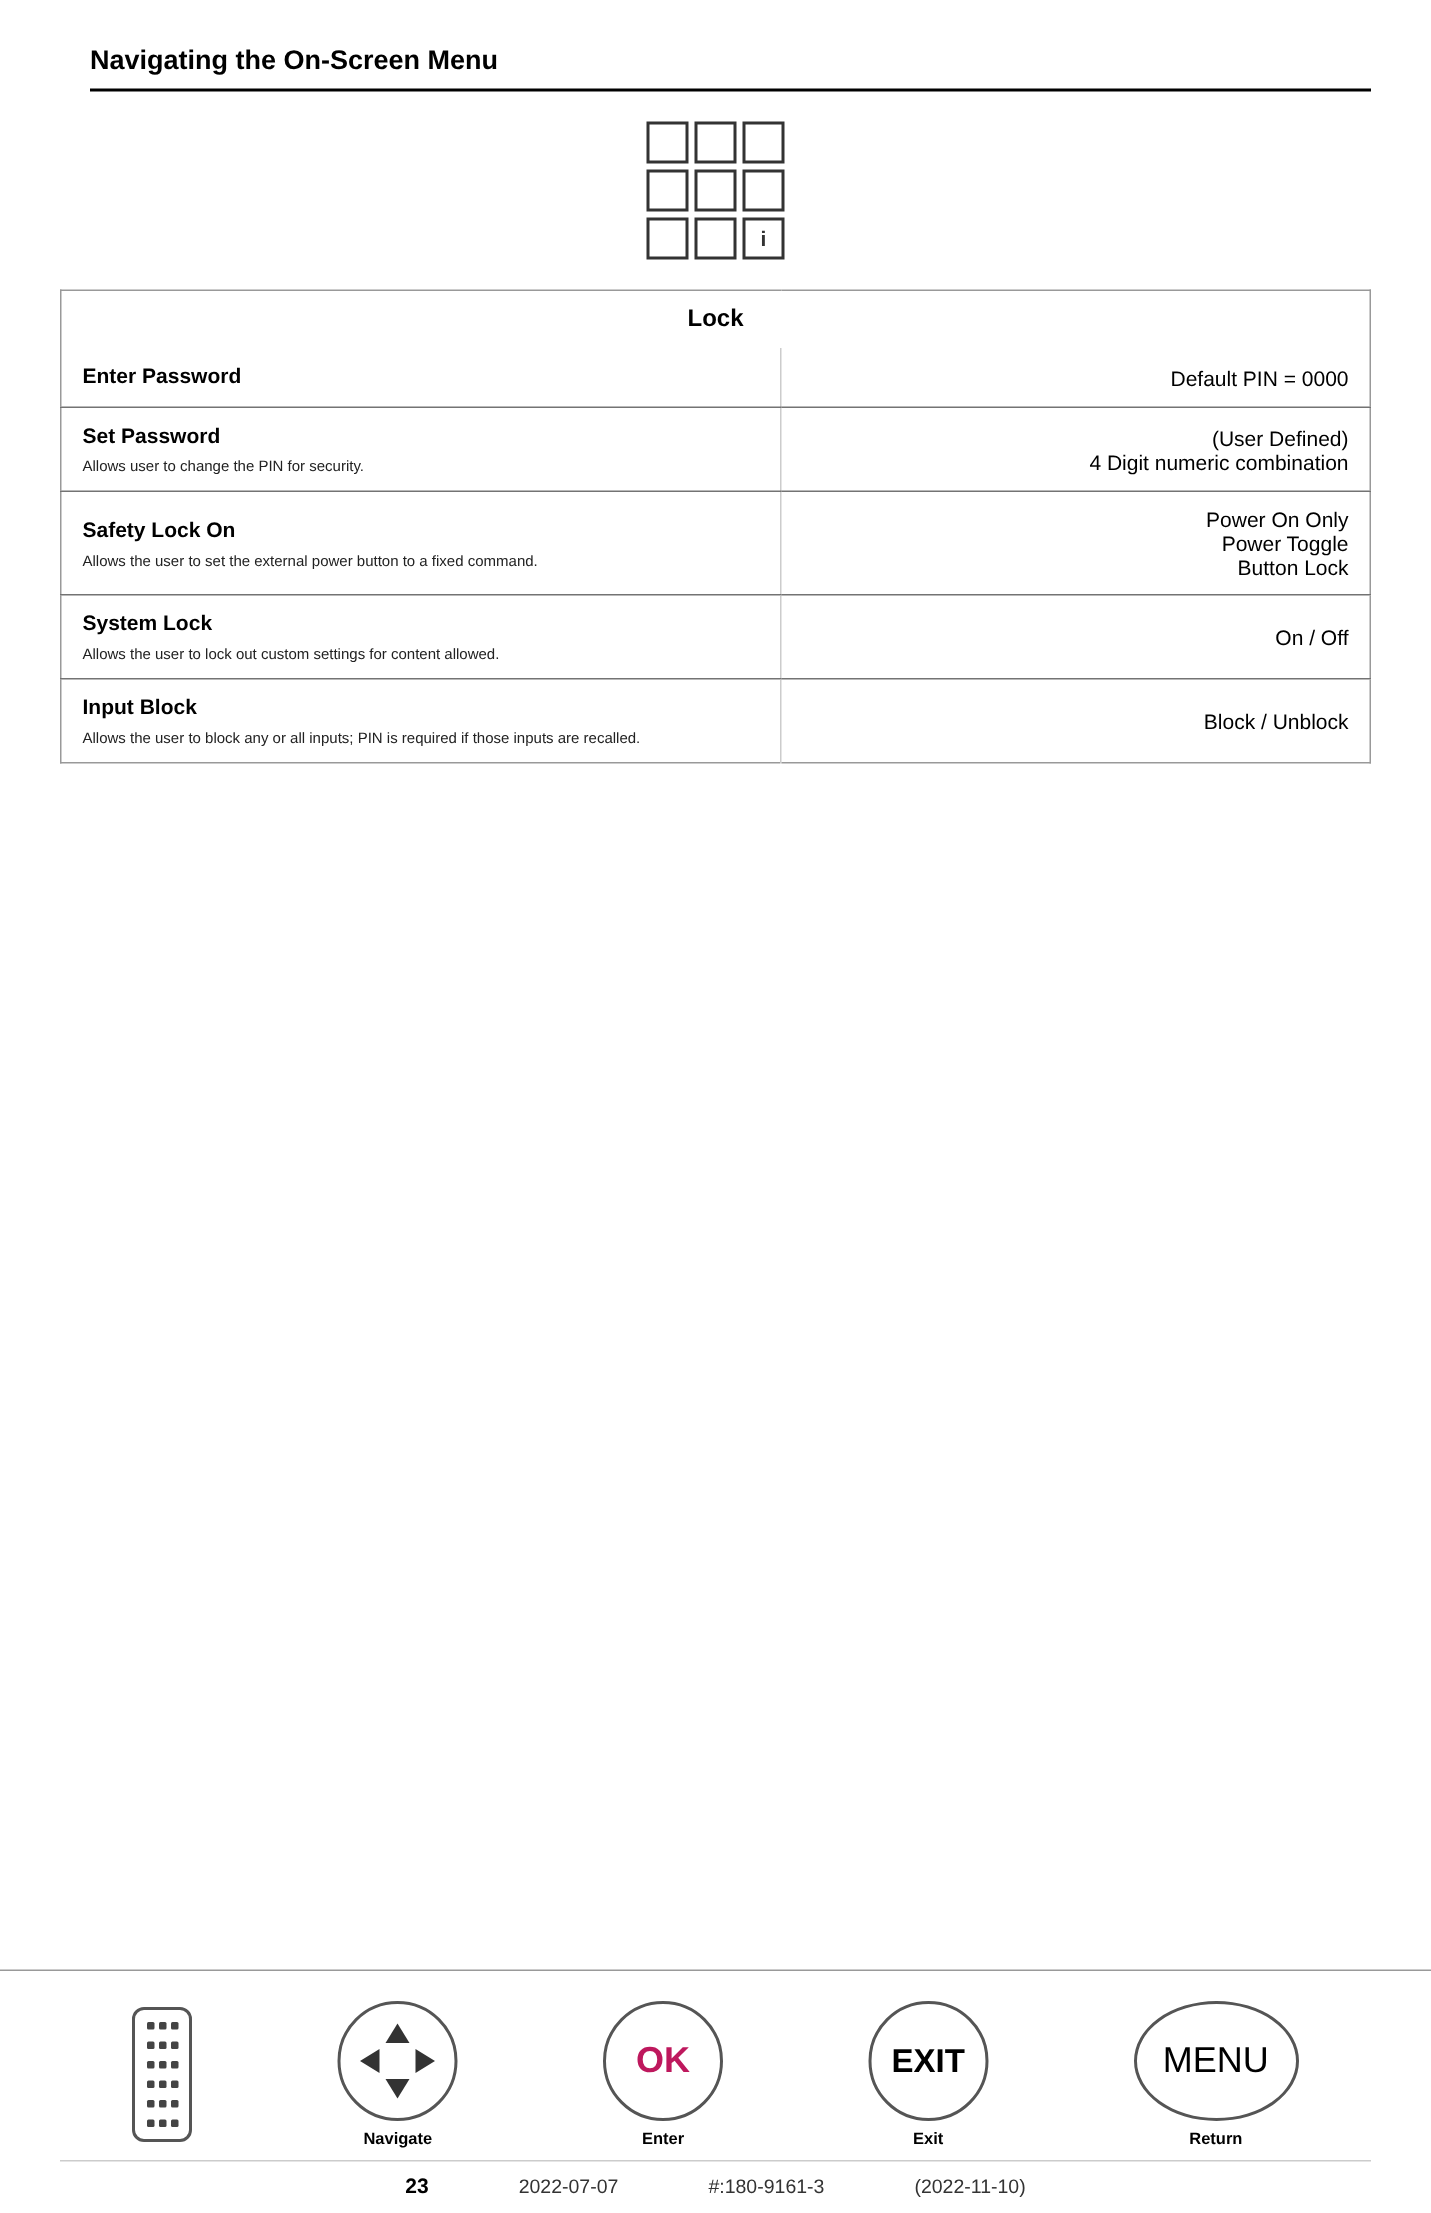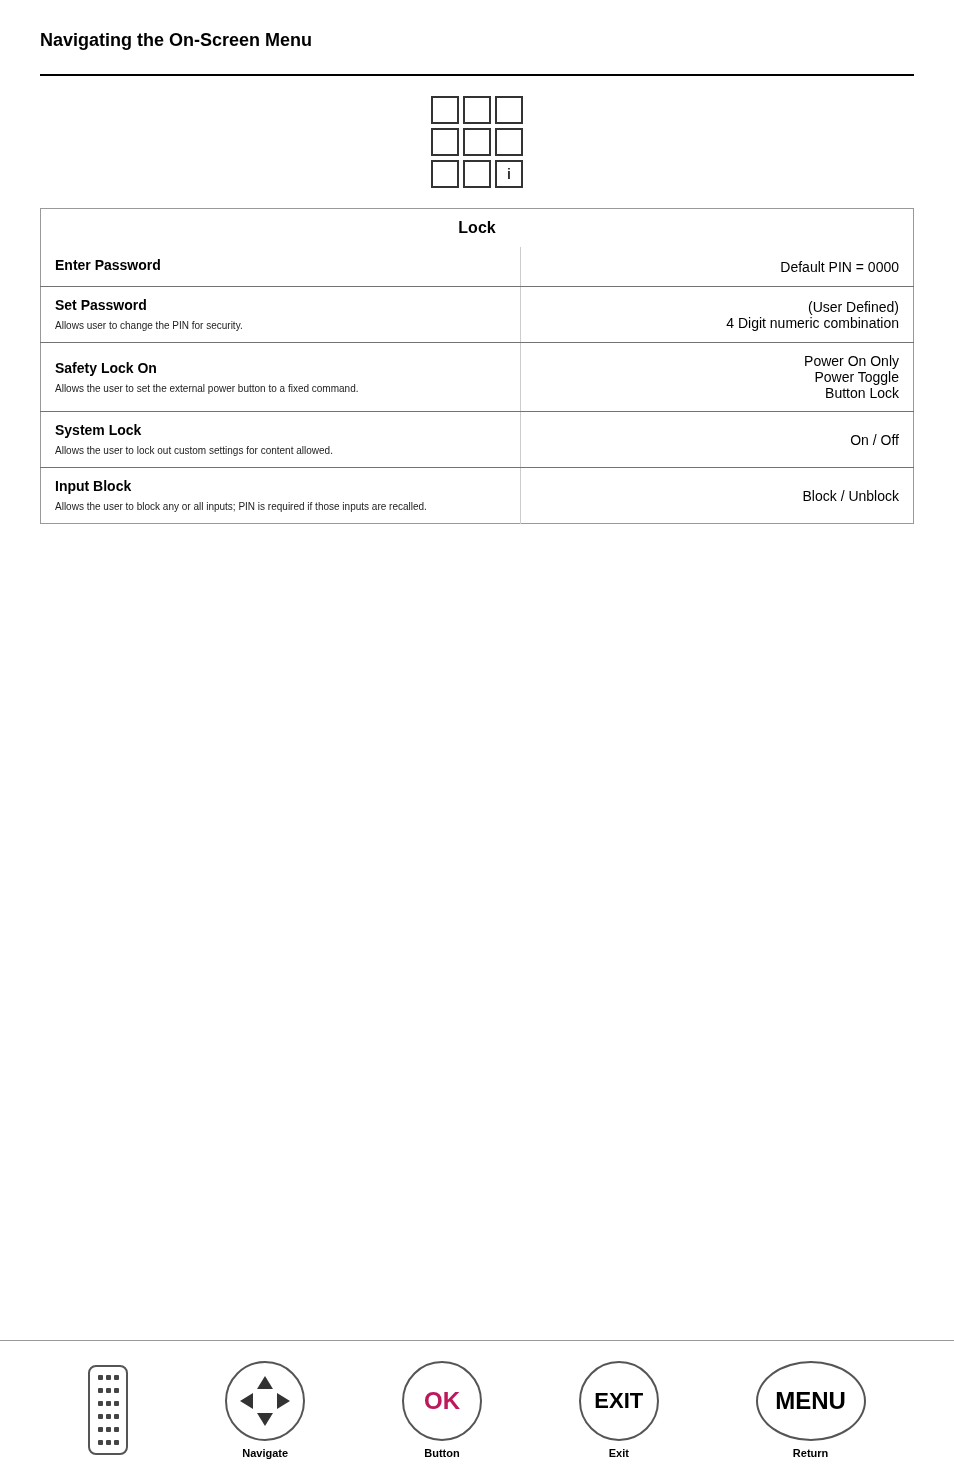--- a/index.html
+++ b/index.html
@@ -13,22 +13,23 @@
       position: relative;
     }
 
     .page-content {
       padding: 30px 40px 0 40px;
     }
 
     
     .page-title-container {
       border-bottom: 2px solid #000;
-      padding-bottom: 23px;
+      padding-bottom: 8px;
       margin-bottom: 20px;
+      margin-left: 20px;
     }
     .page-title {
       font-size: 18px;
       font-weight: bold;
     }
 
     
     .icon-grid-area {
       display: flex;
       justify-content: center;
@@ -185,21 +186,21 @@
     .nav-icon-menu {
       width: 110px;
       height: 80px;
       border: 2px solid #555;
       border-radius: 50%;
       background: #fff;
       display: flex;
       align-items: center;
       justify-content: center;
       font-size: 24px;
-      font-weight: bold;
+      font-weight: normal;
       color: #000;
     }
     .nav-label {
       font-size: 11px;
       font-weight: bold;
       text-align: left;
     }
 
     .footer-row {
       display: flex;
@@ -327,31 +328,37 @@
       <polygon points="55,30 42,22 42,38" fill="#333"></polygon>
     </svg>
         </div>
       <span class="nav-label">Navigate</span>
     </div>
 
     <div class="nav-item">
       <div class="nav-icon-ok">
         <span>OK</span>
       </div>
-      <span class="nav-label">Button</span>
+      <span class="nav-label">Enter</span>
     </div>
 
     <div class="nav-item">
       <div class="nav-icon-exit">
         <span>EXIT</span>
       </div>
       <span class="nav-label">Exit</span>
     </div>
 
     <div class="nav-item">
       <div class="nav-icon-menu">
         <span>MENU</span>
       </div>
       <span class="nav-label">Return</span>
     </div>
   </div>
 
+  <div class="footer-row">
+    <span class="footer-page">23</span>
+    <span class="footer-info">2022-07-07</span>
+    <span class="footer-info">#:180-9161-3</span>
+    <span class="footer-info">(2022-11-10)</span>
+  </div>
 </div>
 
 </body></html>

